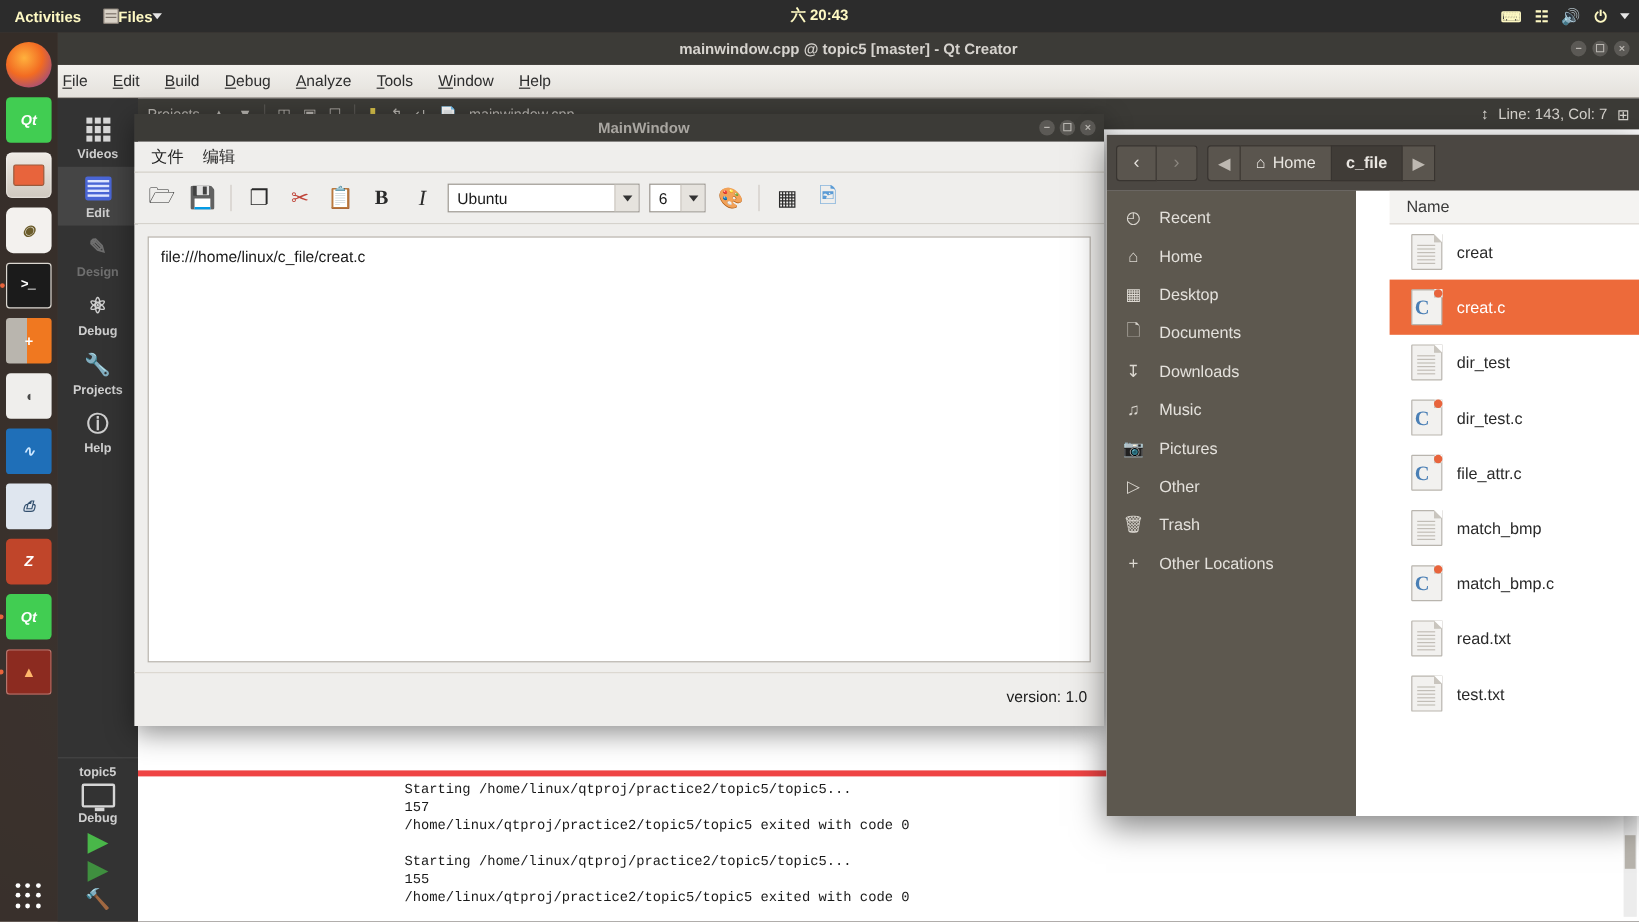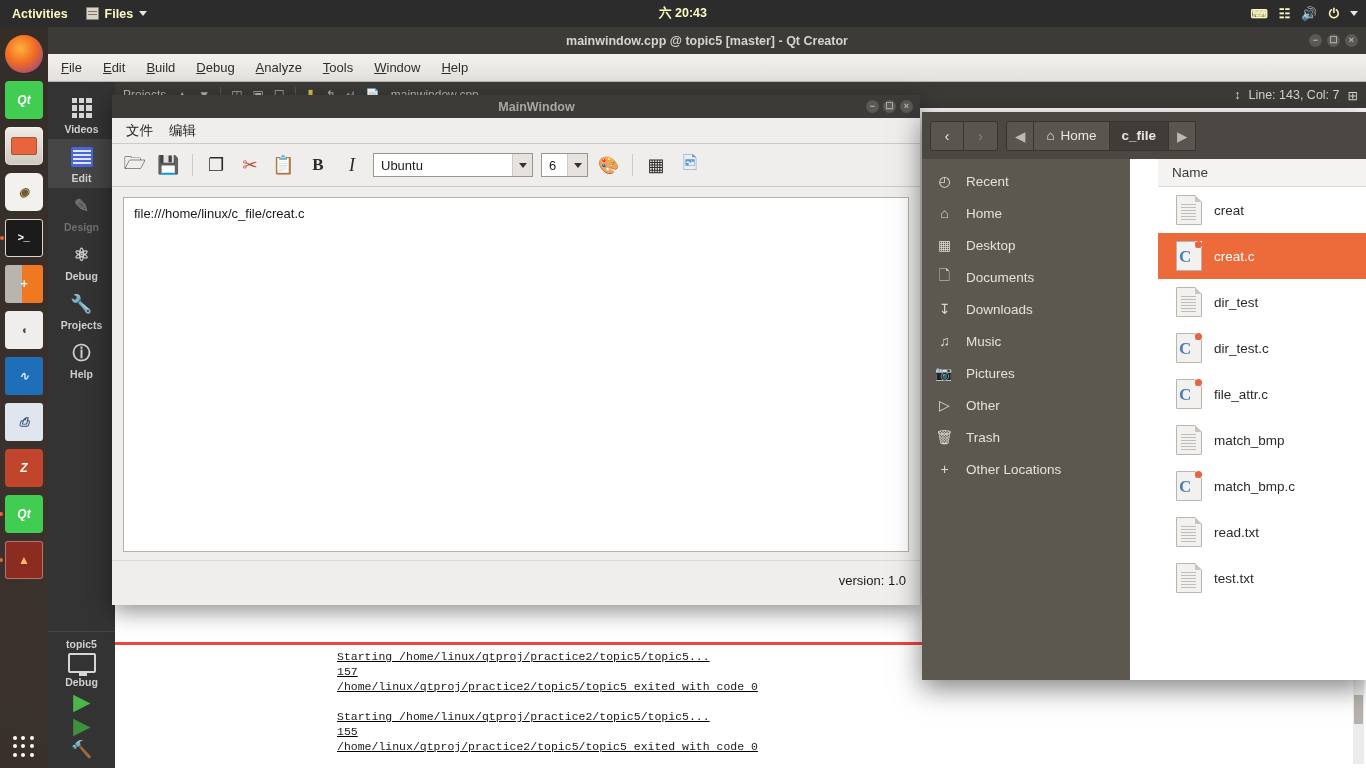--- a/index.html
+++ b/index.html
@@ -16,21 +16,21 @@
       radial-gradient(ellipse at 20% 75%, #6e6057 0%, #5a4d45 40%, #4b403a 70%),
       linear-gradient(160deg,#58493f 0%, #3f352f 100%);
   }
   
   #gnome-panel {
     position:absolute; left:0; top:0; width:1366px; height:27px;
     background:#2c2c2c; color:#fef9c3; font-size:12.5px; font-weight:bold;
     display:flex; align-items:center; z-index:90;
   }
   #gnome-panel .act { padding:0 10px 0 12px; }
-  #gnome-panel .appmenu { display:flex; align-items:center; gap:6px; padding:0 8px; }
+  #gnome-panel .appmenu { display:flex; align-items:center; padding:0 8px; }
   #gnome-panel .clock {
     position:absolute; left:0; right:0; text-align:center; pointer-events:none;
     font-weight:bold;
   }
   #gnome-panel .tray { position:absolute; right:8px; display:flex; align-items:center; gap:11px; }
   .files-ico { width:13px;height:13px;background:#d9d2c7;border:1px solid #8a8178;border-radius:1px;position:relative;display:inline-block; }
   .files-ico:after{content:"";position:absolute;left:1px;right:1px;top:3px;height:1px;background:#7d746b;box-shadow:0 3px 0 #7d746b;}
   .caret-d { width:0;height:0;border-left:4px solid transparent;border-right:4px solid transparent;border-top:5px solid #e6e6e6;display:inline-block; }
 
   
@@ -51,21 +51,21 @@
   #qtc { position:absolute; left:48px; top:27px; width:1318px; height:741px; z-index:10; }
   #qtc-title {
     height:27px;background:#3c3b37;color:#d6d3ce;font-size:12.5px;font-weight:bold;
     display:flex;align-items:center;justify-content:center;position:relative;
   }
   #qtc-title .wbtns{position:absolute;right:8px;display:flex;gap:5px;}
   .wbtn{width:13px;height:13px;border-radius:50%;background:#5b5955;color:#b9b6b1;font-size:9px;
         display:flex;align-items:center;justify-content:center;line-height:1;}
   #qtc-menu {
     height:28px;background:linear-gradient(#f3f1ee,#e4e1dc);border-bottom:1px solid #b9b5ae;
-    display:flex;align-items:center;padding-left:13px;gap:21px;font-size:13px;color:#2e2e2e;
+    display:flex;align-items:center;padding-left:4px;gap:21px;font-size:13px;color:#2e2e2e;
   }
   #qtc-menu span u { text-decoration:underline; }
   #qtc-body { height:686px; background:#373737; display:flex; position:relative; }
 
   
   #modebar { width:67px;background:#333333;display:flex;flex-direction:column;align-items:center;
              padding-top:8px;color:#cfcfcf;font-size:10.5px;font-weight:bold; }
   .mode{width:67px;padding:5px 0 4px;display:flex;flex-direction:column;align-items:center;gap:2px;}
   .mode.active{background:#454545;}
   .mode.disabled{color:#6f6f6f;}
@@ -86,21 +86,21 @@
   #edit-toolbar { height:26px;background:#3c3b37;color:#b9b6b1;font-size:12px;
                   display:flex;align-items:center;gap:10px;padding:0 8px;position:relative; }
   #edit-toolbar .sep{width:1px;height:16px;background:#565450;}
   #edit-toolbar .rinfo{position:absolute;right:8px;display:flex;align-items:center;gap:8px;color:#d6d3ce;font-size:12.5px;}
   #code { position:absolute;left:0;right:0;top:26px;bottom:126px;background:#fff;
           font-family:"Liberation Mono", monospace;font-size:12px;color:#1f8a3c;padding:6px 0 0 0;overflow:hidden;}
   #code .ln{ padding-left:790px; }
 
   
   #apppane { position:absolute;left:0;right:0;bottom:0;height:126px;background:#ffffff;
-             border-top:3px solid #ef4444; padding:4px 0 0 0; overflow:hidden;text-decoration:underline;}
+             border-top:5px solid #ef4444; padding:4px 0 0 0; overflow:hidden;}
   #apppane pre{ font-family:"Liberation Mono", monospace;font-size:11.5px;color:#1a1a1a;
                 line-height:15px;padding-left:222px;white-space:pre; }
   #apppane .scroll-r{position:absolute;right:2px;top:4px;bottom:4px;width:11px;background:#ececec;}
   #apppane .scroll-r i{position:absolute;left:1px;right:1px;top:40%;height:25%;background:#b7b3ac;display:block;}
 
   
   #mainwindow { position:absolute;left:112px;top:95px;width:808px;height:510px;z-index:40;
                 box-shadow:0 6px 22px rgba(0,0,0,.45); }
   #mw-title { height:23px;background:#3c3b37;color:#a9a6a1;font-size:12.5px;font-weight:bold;
               display:flex;align-items:center;justify-content:center;position:relative;padding-left:41px; }

